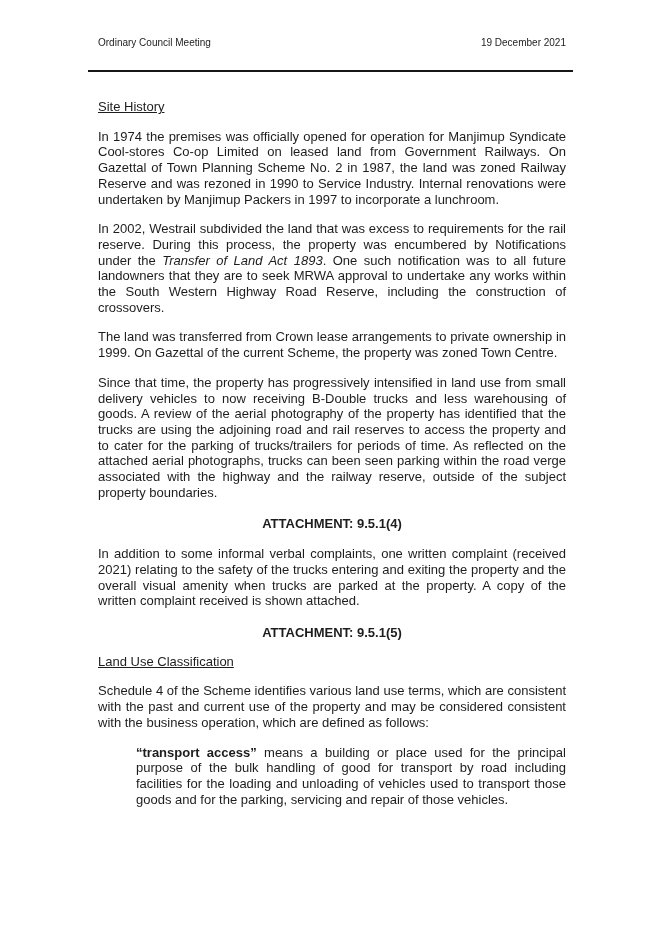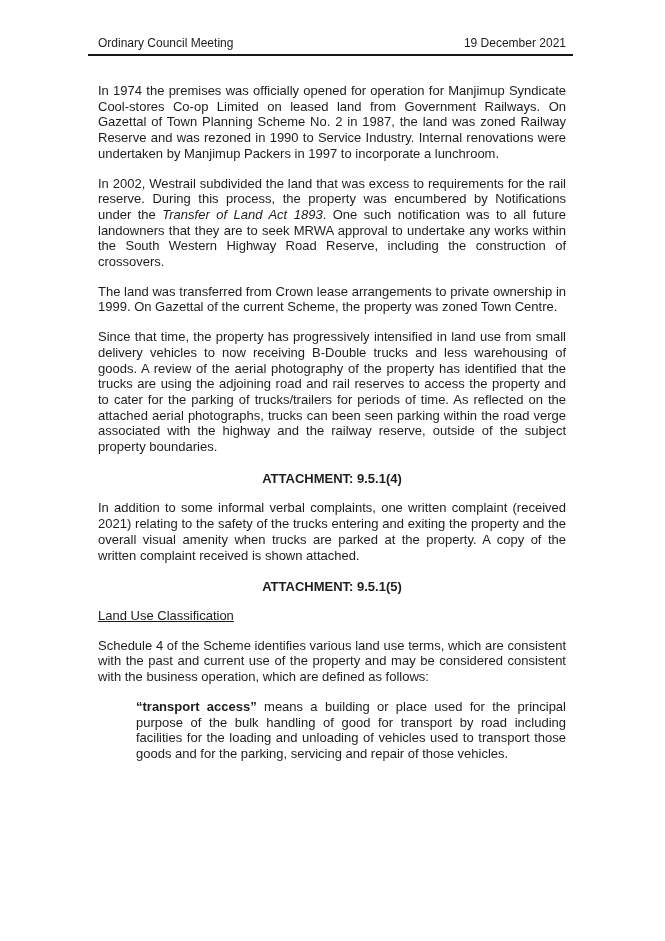--- a/index.html
+++ b/index.html
@@ -11,24 +11,24 @@
     font-family: "Liberation Sans", "DejaVu Sans", sans-serif;
     color: #1d1d1d;
     overflow: hidden;
   }
   .page { padding: 36px 99px 0 98px; }
 
   .header {
     display: flex;
     justify-content: space-between;
     align-items: flex-end;
-    font-size: 12px;
+    font-size: 10px;
     line-height: 14px;
     border-bottom: 2px solid #161616;
-    padding: 0 7px 4px 10px;
+    padding: 0 7px 20px 10px;
     margin: 0 -7px 0 -10px;
   }
 
   .content {
     margin-top: 27px;
     font-size: 13px;
     line-height: 15.7px;
     text-align: justify;
   }
 
@@ -59,20 +59,21 @@
 
 <div class="page">
 
   <div class="header">
     <span>Ordinary Council Meeting</span>
     <span>19 December 2021</span>
   </div>
 
   <div class="content">
 
+    <h2 class="heading">Site History</h2>
 
     <p>In 1974 the premises was officially opened for operation for Manjimup Syndicate Cool-stores Co-op Limited on leased land from Government Railways. On Gazettal of Town Planning Scheme No. 2 in 1987, the land was zoned Railway Reserve and was rezoned in 1990 to Service Industry. Internal renovations were undertaken by Manjimup Packers in 1997 to incorporate a lunchroom.</p>
 
     <p><span>In 2002, Westrail subdivided the land that was excess to requirements for the rail reserve. During this process, the property was encumbered by Notifications under the </span><em>Transfer of Land Act 1893</em><span>. One such notification was to all future landowners that they are to seek MRWA approval to undertake any works within the South Western Highway Road Reserve, including the construction of crossovers.</span></p>
 
 
     <p>The land was transferred from Crown lease arrangements to private ownership in 1999. On Gazettal of the current Scheme, the property was zoned Town Centre.</p>
 
     <p class="tight">Since that time, the property has progressively intensified in land use from small delivery vehicles to now receiving B-Double trucks and less warehousing of goods. A review of the aerial photography of the property has identified that the trucks are using the adjoining road and rail reserves to access the property and to cater for the parking of trucks/trailers for periods of time. As reflected on the attached aerial photographs, trucks can been seen parking within the road verge associated with the highway and the railway reserve, outside of the subject property boundaries.</p>
 

